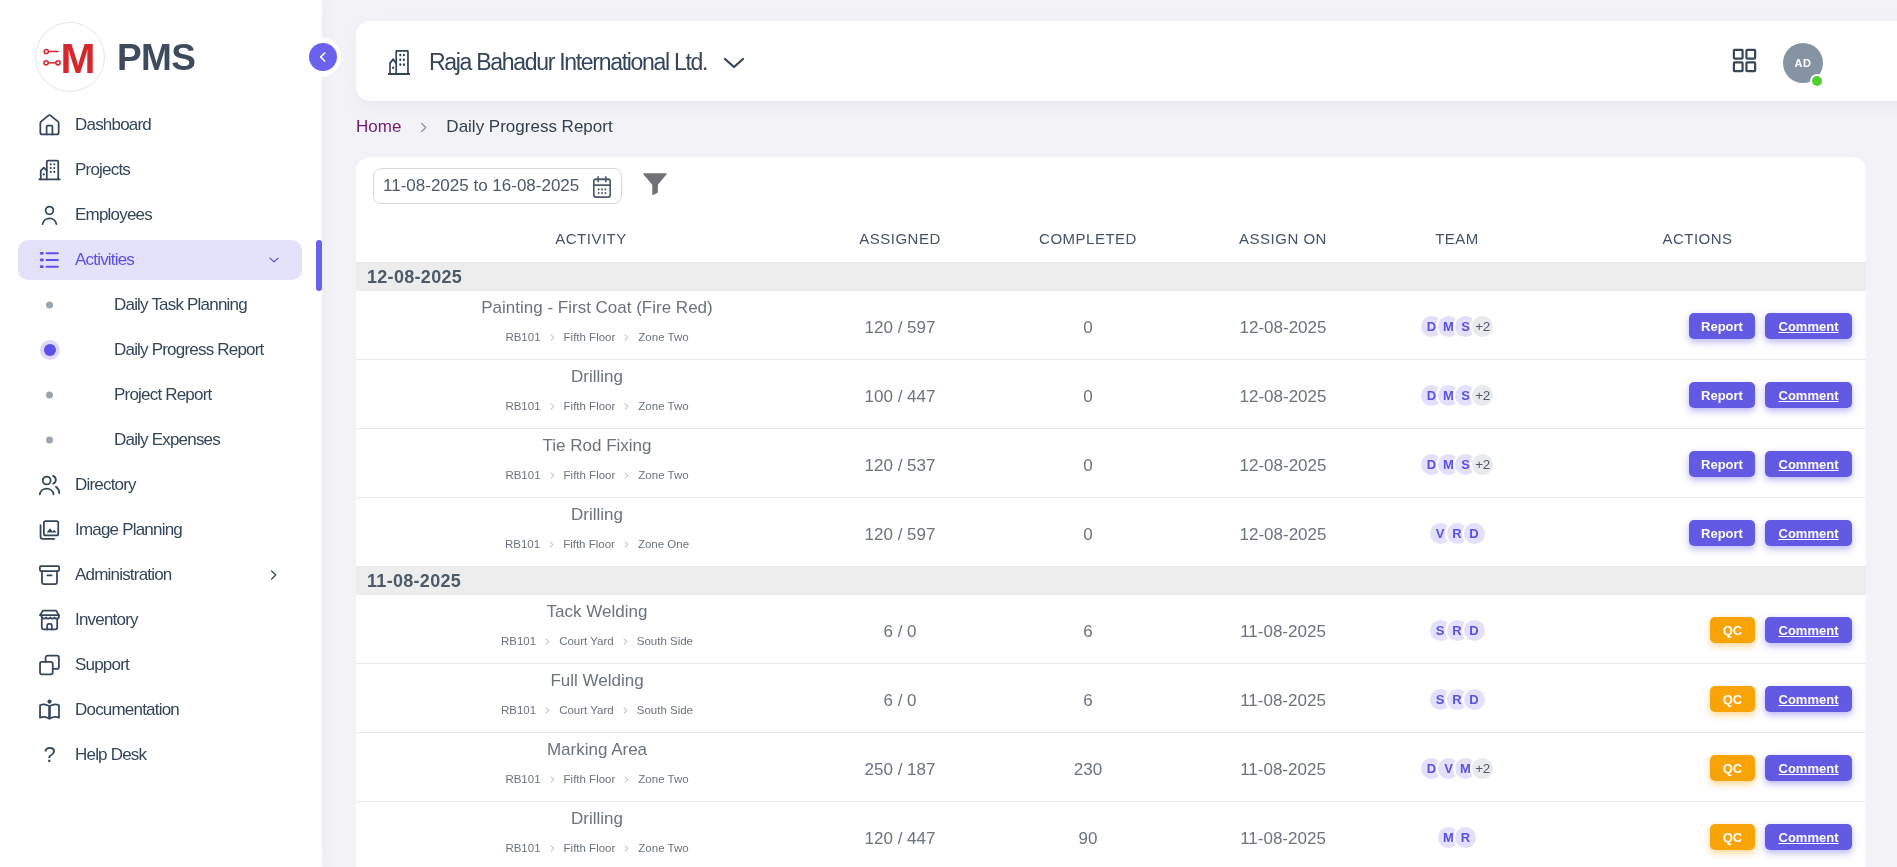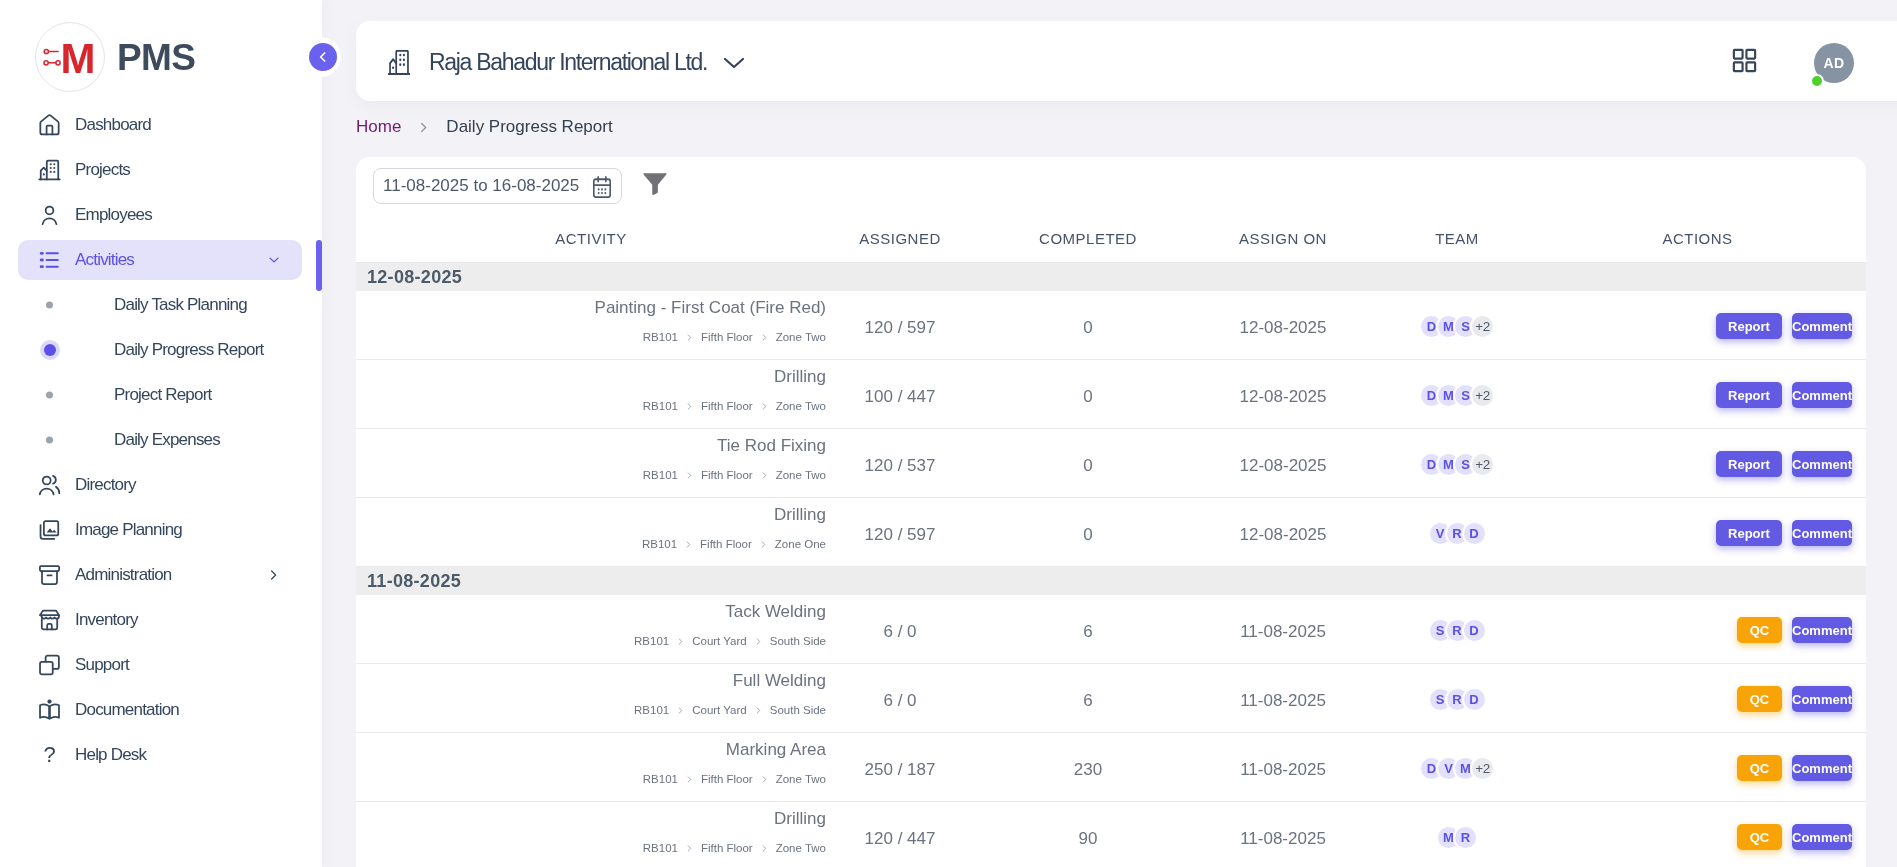--- a/index.html
+++ b/index.html
@@ -25,21 +25,21 @@
 .sub-item .lbl { position:absolute; left:114px; font-size:17px; font-weight:500; color:#34465c; letter-spacing:-0.8px; }
 #scrollthumb { position:absolute; left:316px; top:240px; width:6px; height:51px; background:#6a61ee; border-radius:4px; }
 .navchev { position:absolute; left:266px; top:50%; transform:translateY(-50%); }
 
 
 #topbar { position:absolute; left:356px; top:21px; width:1624px; height:80px; background:#fff; border-radius:14px; box-shadow:0 6px 16px rgba(90,90,130,.06); }
 #company-ic { position:absolute; left:32px; top:29px; display:flex; }
 #company { position:absolute; left:73px; top:28px; font-size:23px; font-weight:500; color:#33445c; letter-spacing:-1.3px; }
 #company-chev { position:absolute; left:367px; top:36px; display:flex; }
 #grid-ic { position:absolute; left:1374px; top:25px; display:flex; }
-#avatar { position:absolute; left:1458px; top:22px; width:40px; height:40px; border-radius:50%; background:#8593a3; color:#fff; font-size:14px; font-weight:700; letter-spacing:0.5px; display:flex; align-items:center; justify-content:center; }
+#avatar { position:absolute; left:1427px; top:22px; width:40px; height:40px; border-radius:50%; background:#8593a3; color:#fff; font-size:11px; font-weight:700; letter-spacing:0.5px; display:flex; align-items:center; justify-content:center; }
 #avatar-dot { position:absolute; left:1454px; top:53px; width:14px; height:14px; border-radius:50%; background:#4fd02b; border:2.5px solid #fff; }
 
 
 #crumbs { position:absolute; left:356px; top:112px; height:30px; display:flex; align-items:center; }
 #crumbs .c1 { font-size:17px; color:#701a75; }
 #crumbs .c2 { font-size:17px; color:#33404f; }
 #crumbs .sep { margin:0 15px; display:flex; }
 
 
 #card { position:absolute; left:356px; top:157px; width:1510px; height:730px; background:#fff; border-radius:14px; overflow:hidden; }
@@ -49,32 +49,32 @@
 #funnel { position:absolute; left:284px; top:12px; display:flex; }
 
 .thead { position:absolute; left:0; top:58px; width:1510px; height:48px; border-bottom:1px solid #e8e8eb; display:grid; grid-template-columns:470px 148px 228px 162px 186px 316px; align-items:center; }
 .thead div { text-align:center; font-size:15px; font-weight:400; color:#44526a; letter-spacing:0.5px; }
 
 .band { position:absolute; left:0; width:1510px; height:28px; background:#ededee; display:flex; align-items:center; }
 .band span { margin-left:11px; font-size:18px; font-weight:700; color:#4d5a68; letter-spacing:0.3px; }
 
 .row { position:absolute; left:0; width:1510px; height:69px; border-bottom:1px solid #eaeaec; display:grid; grid-template-columns:470px 148px 228px 162px 186px 316px; }
 .cell { display:flex; align-items:center; justify-content:center; font-size:17px; color:#6b7280; padding-top:5px; }
-.acell { display:flex; flex-direction:column; justify-content:space-between; padding:7px 0 16px 12px; align-items:flex-end; }
+.acell { display:flex; flex-direction:column; justify-content:space-between; padding:7px 0 16px 12px; align-items:center; }
 .acell .ttl { font-size:17px; color:#6b7280; }
 .acell .bc { display:flex; align-items:center; font-size:11.5px; color:#6b7280; }
 .acell .bc .s { margin:0 7px; display:flex; }
 .tcell { display:flex; align-items:center; justify-content:center; padding-top:2px; }
 .av { width:25px; height:25px; border-radius:50%; background:#e2e0fa; border:2px solid #fff; color:#5b50e8; font-size:13px; font-weight:700; display:flex; align-items:center; justify-content:center; }
 .av + .av { margin-left:-8px; }
 .av.gray { background:#e8eaed; color:#4f5b6b; font-weight:400; font-size:13.5px; letter-spacing:-0.5px; }
 .btns { display:flex; align-items:center; justify-content:flex-end; padding-right:14px; gap:10px; padding-top:2px; }
 .btn { height:26px; border-radius:5px; background:#635ae3; color:#fff; font-size:13px; font-weight:700; display:flex; align-items:center; justify-content:center; box-shadow:0 3px 7px rgba(99,90,227,.45); }
 .btn.rep { width:66px; }
-.btn.com { width:60px; }
+.btn.com { width:87px;text-decoration:underline; }
 .btn.qc { width:45px; background:#f8a307; box-shadow:0 3px 7px rgba(248,163,7,.45); }
 </style>
 </head>
 <body>
 
 <div id="sidebar">
   <div id="logo"><svg width="70" height="70" viewBox="0 0 70 70" fill="none">
         <text x="42" y="50" font-family="Liberation Sans, sans-serif" font-size="42" font-weight="700" fill="#d7262c" text-anchor="middle">M</text>
         <g stroke="#d7262c" stroke-width="1.5" fill="#fff">
           <path d="M12.2 28.5h10.5" fill="none"></path>

